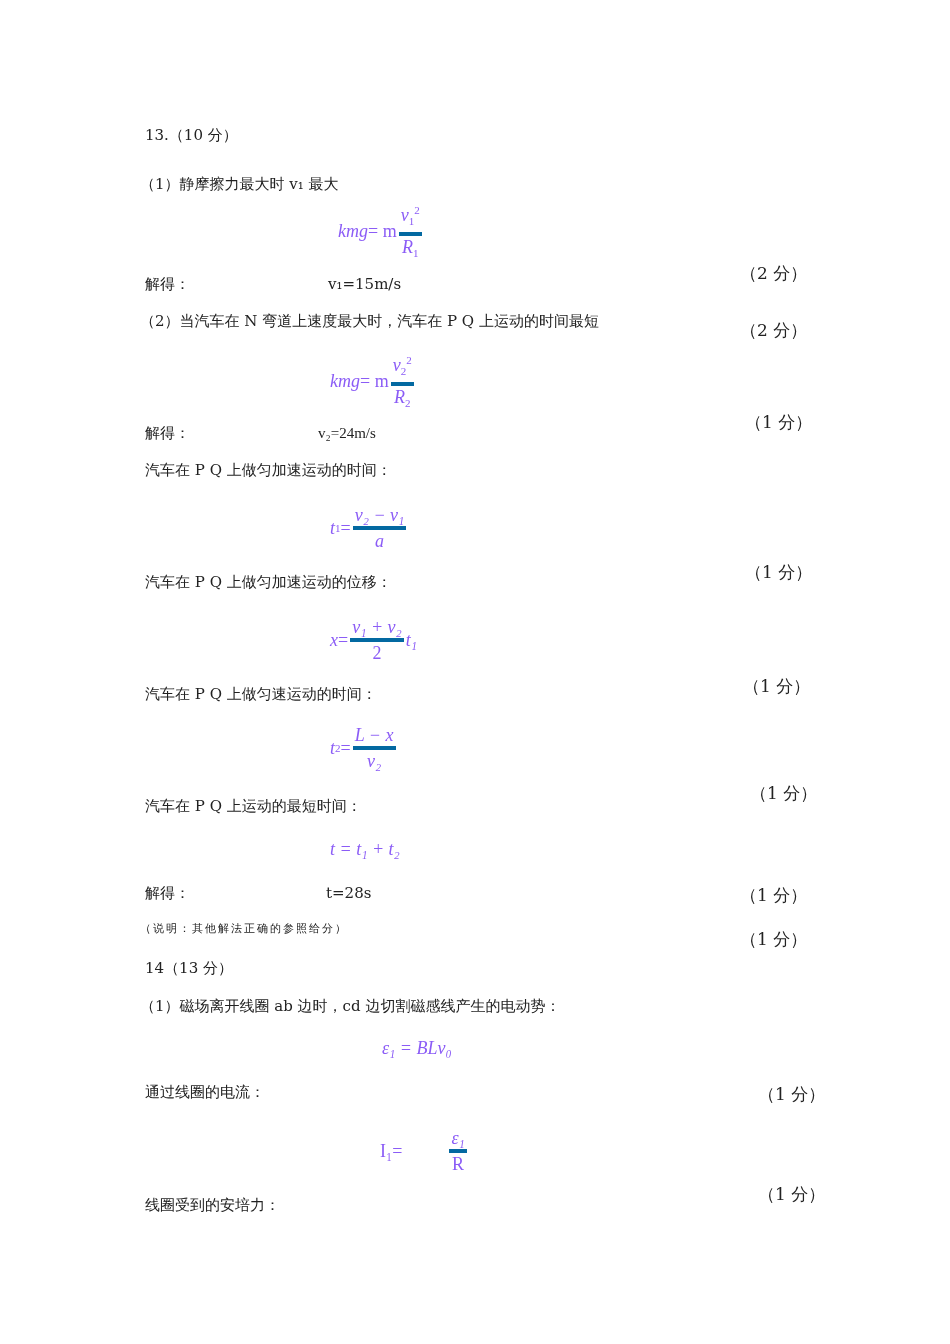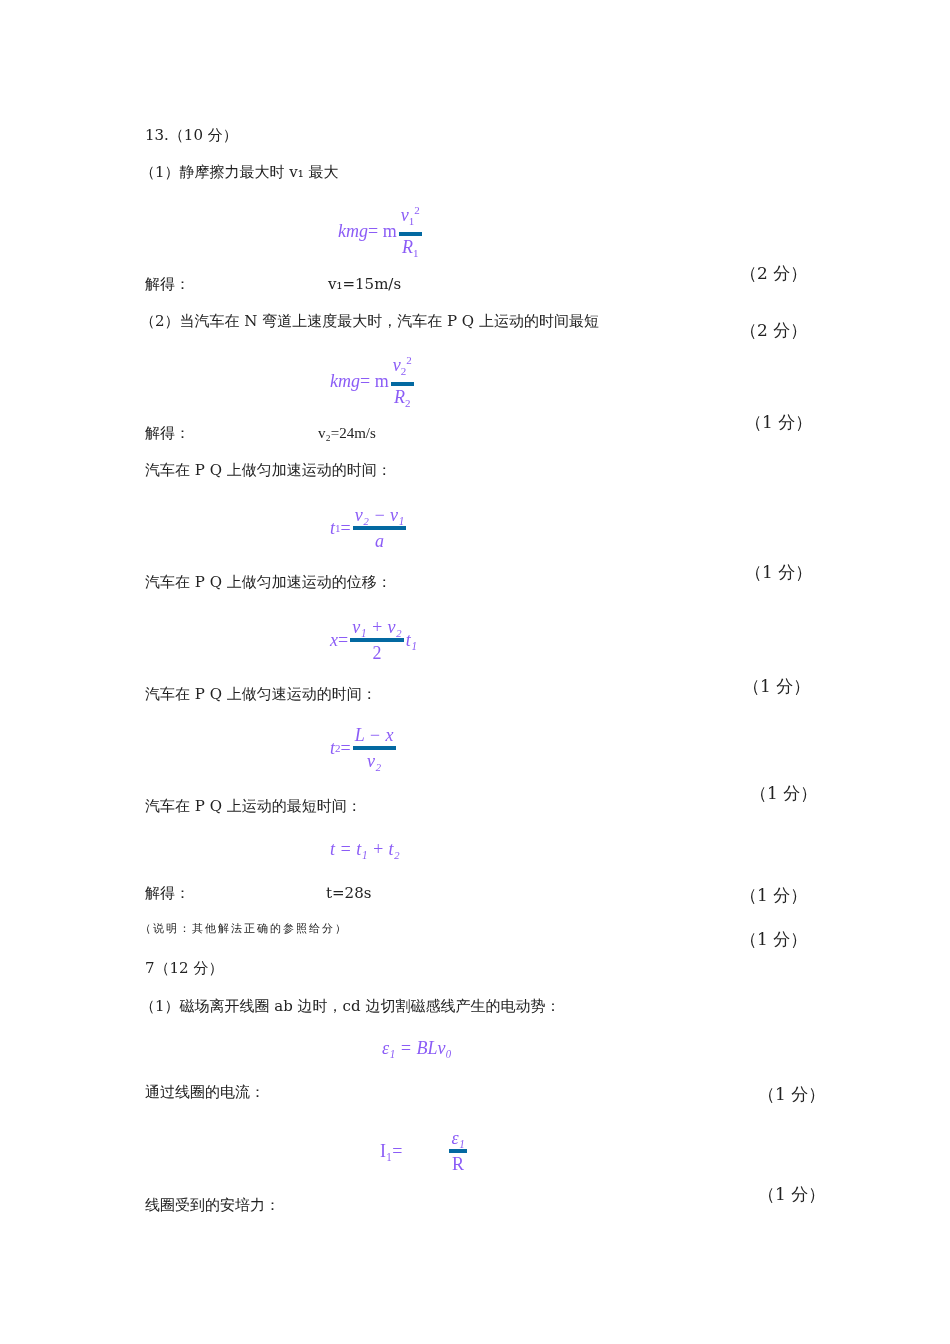--- a/index.html
+++ b/index.html
@@ -15,21 +15,21 @@
     .frac .num { padding: 0 2px 1px; border-bottom: 4px solid #0369a1; line-height: 20px; }
     .frac .den { padding: 1px 2px 0; line-height: 20px; }
     sub, sup { font-size: 11px; font-style: normal; }
     sub { vertical-align: -4px; }
     .eq { display: flex; align-items: center; }
   </style>
 </head>
 <body>
 
 <div class="abs txt" style="left:145px;top:126px;">13.（10 分）</div>
-<div class="abs txt" style="left:140px;top:163px;">（1）静摩擦力最大时 v₁ 最大</div>
+<div class="abs txt" style="left:140px;top:175px;">（1）静摩擦力最大时 v₁ 最大</div>
 
 <div class="abs math eq" style="left:338px;top:200px;">
   <span>kmg</span>
   <span class="up"> = m</span>
   <span class="frac">
     <span class="num"><span>v</span><sub>1</sub><sup>2</sup></span>
     <span class="den"><span>R</span><sub>1</sub></span>
   </span>
 </div>
 <div class="abs pts" style="left:740px;top:218px;">（2 分）</div>
@@ -92,21 +92,21 @@
 <div class="abs txt" style="left:145px;top:797px;">汽车在 P Q 上运动的最短时间：</div>
 <div class="abs math" style="left:330px;top:839px;">t = t₁ + t₂</div>
 <div class="abs pts" style="left:740px;top:840px;">（1 分）</div>
 
 <div class="abs txt" style="left:145px;top:884px;">解得：</div>
 <div class="abs txt" style="left:326px;top:884px;">t=28s</div>
 <div class="abs pts" style="left:740px;top:884px;">（1 分）</div>
 
 <div class="abs note" style="left:140px;top:921px;">（说明：其他解法正确的参照给分）</div>
 
-<div class="abs txt" style="left:145px;top:959px;">7（12 分）</div>
+<div class="abs txt" style="left:145px;top:959px;">14（13 分）</div>
 <div class="abs txt" style="left:140px;top:997px;">（1）磁场离开线圈 ab 边时，cd 边切割磁感线产生的电动势：</div>
 
 <div class="abs math" style="left:382px;top:1038px;">ε₁ = BLv₀</div>
 <div class="abs pts" style="left:758px;top:1039px;">（1 分）</div>
 
 <div class="abs txt" style="left:145px;top:1083px;">通过线圈的电流：</div>
 
 <div class="abs math eq" style="left:380px;top:1128px;gap:45px;">
   <span class="up">I₁=</span>
   <span class="frac">

